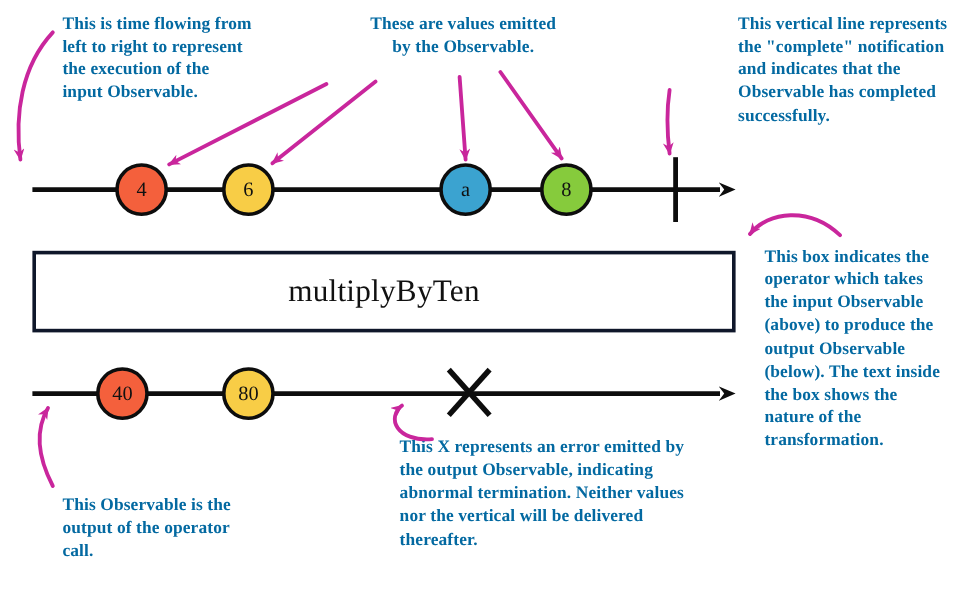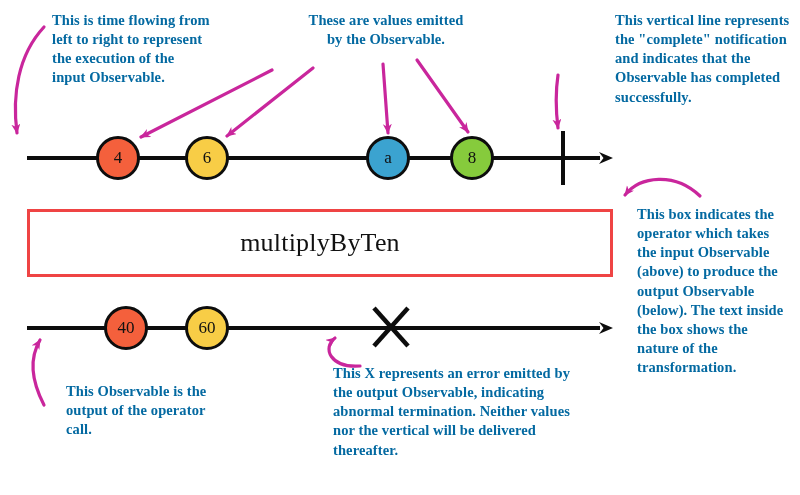--- a/index.html
+++ b/index.html
@@ -23,30 +23,30 @@
     font-size: 14.5px;
     line-height: 1.32;
     font-weight: 600;
     white-space: pre-line;
     letter-spacing: 0.1px;
   }
   #ann-time      { left: 52px;  top: 11px;  width: 200px; }
   #ann-values    { left: 280px; top: 11px;  width: 212px; text-align: center; }
   #ann-complete  { left: 615px; top: 11px;  width: 180px; }
   #ann-box       { left: 637px; top: 205px; width: 165px; }
-  #ann-output    { left: 52px;  top: 382px; width: 200px; margin-left: 14px; }
+  #ann-output    { left: 52px;  top: 412px; width: 200px; }
   #ann-error     { left: 333px; top: 364px; width: 275px; }
 
   .opbox {
     position: absolute;
     left: 27px;
     top: 209px;
     width: 586px;
     height: 68px;
-    border: 3px solid #ef4444;
+    border: 3px solid #0f172a;
     background: #ffffff;
     box-sizing: border-box;
     display: flex;
     align-items: center;
     justify-content: center;
   }
   .opbox-label {
     font-family: "Liberation Serif", "DejaVu Serif", serif;
     font-size: 26px;
     color: #111111;
@@ -174,21 +174,21 @@
         <span>6</span>
       </div>
       <div class="marble" style="left: 366px; top: 136px; background: rgb(59, 163, 208);">
         <span>a</span>
       </div>
       <div class="marble" style="left: 450px; top: 136px; background: rgb(134, 203, 60);">
         <span>8</span>
       </div>
     </div>
   <div id="output-marbles">
-      <div class="marble" style="left: 104px; top: 306px; background: rgb(244, 96, 60);">
+      <div class="marble" style="left: 80px; top: 306px; background: rgb(244, 96, 60);">
         <span>40</span>
       </div>
       <div class="marble" style="left: 185px; top: 306px; background: rgb(248, 205, 70);">
-        <span>60</span>
+        <span>80</span>
       </div>
     </div>
 
 </div>
 
 </body></html>

